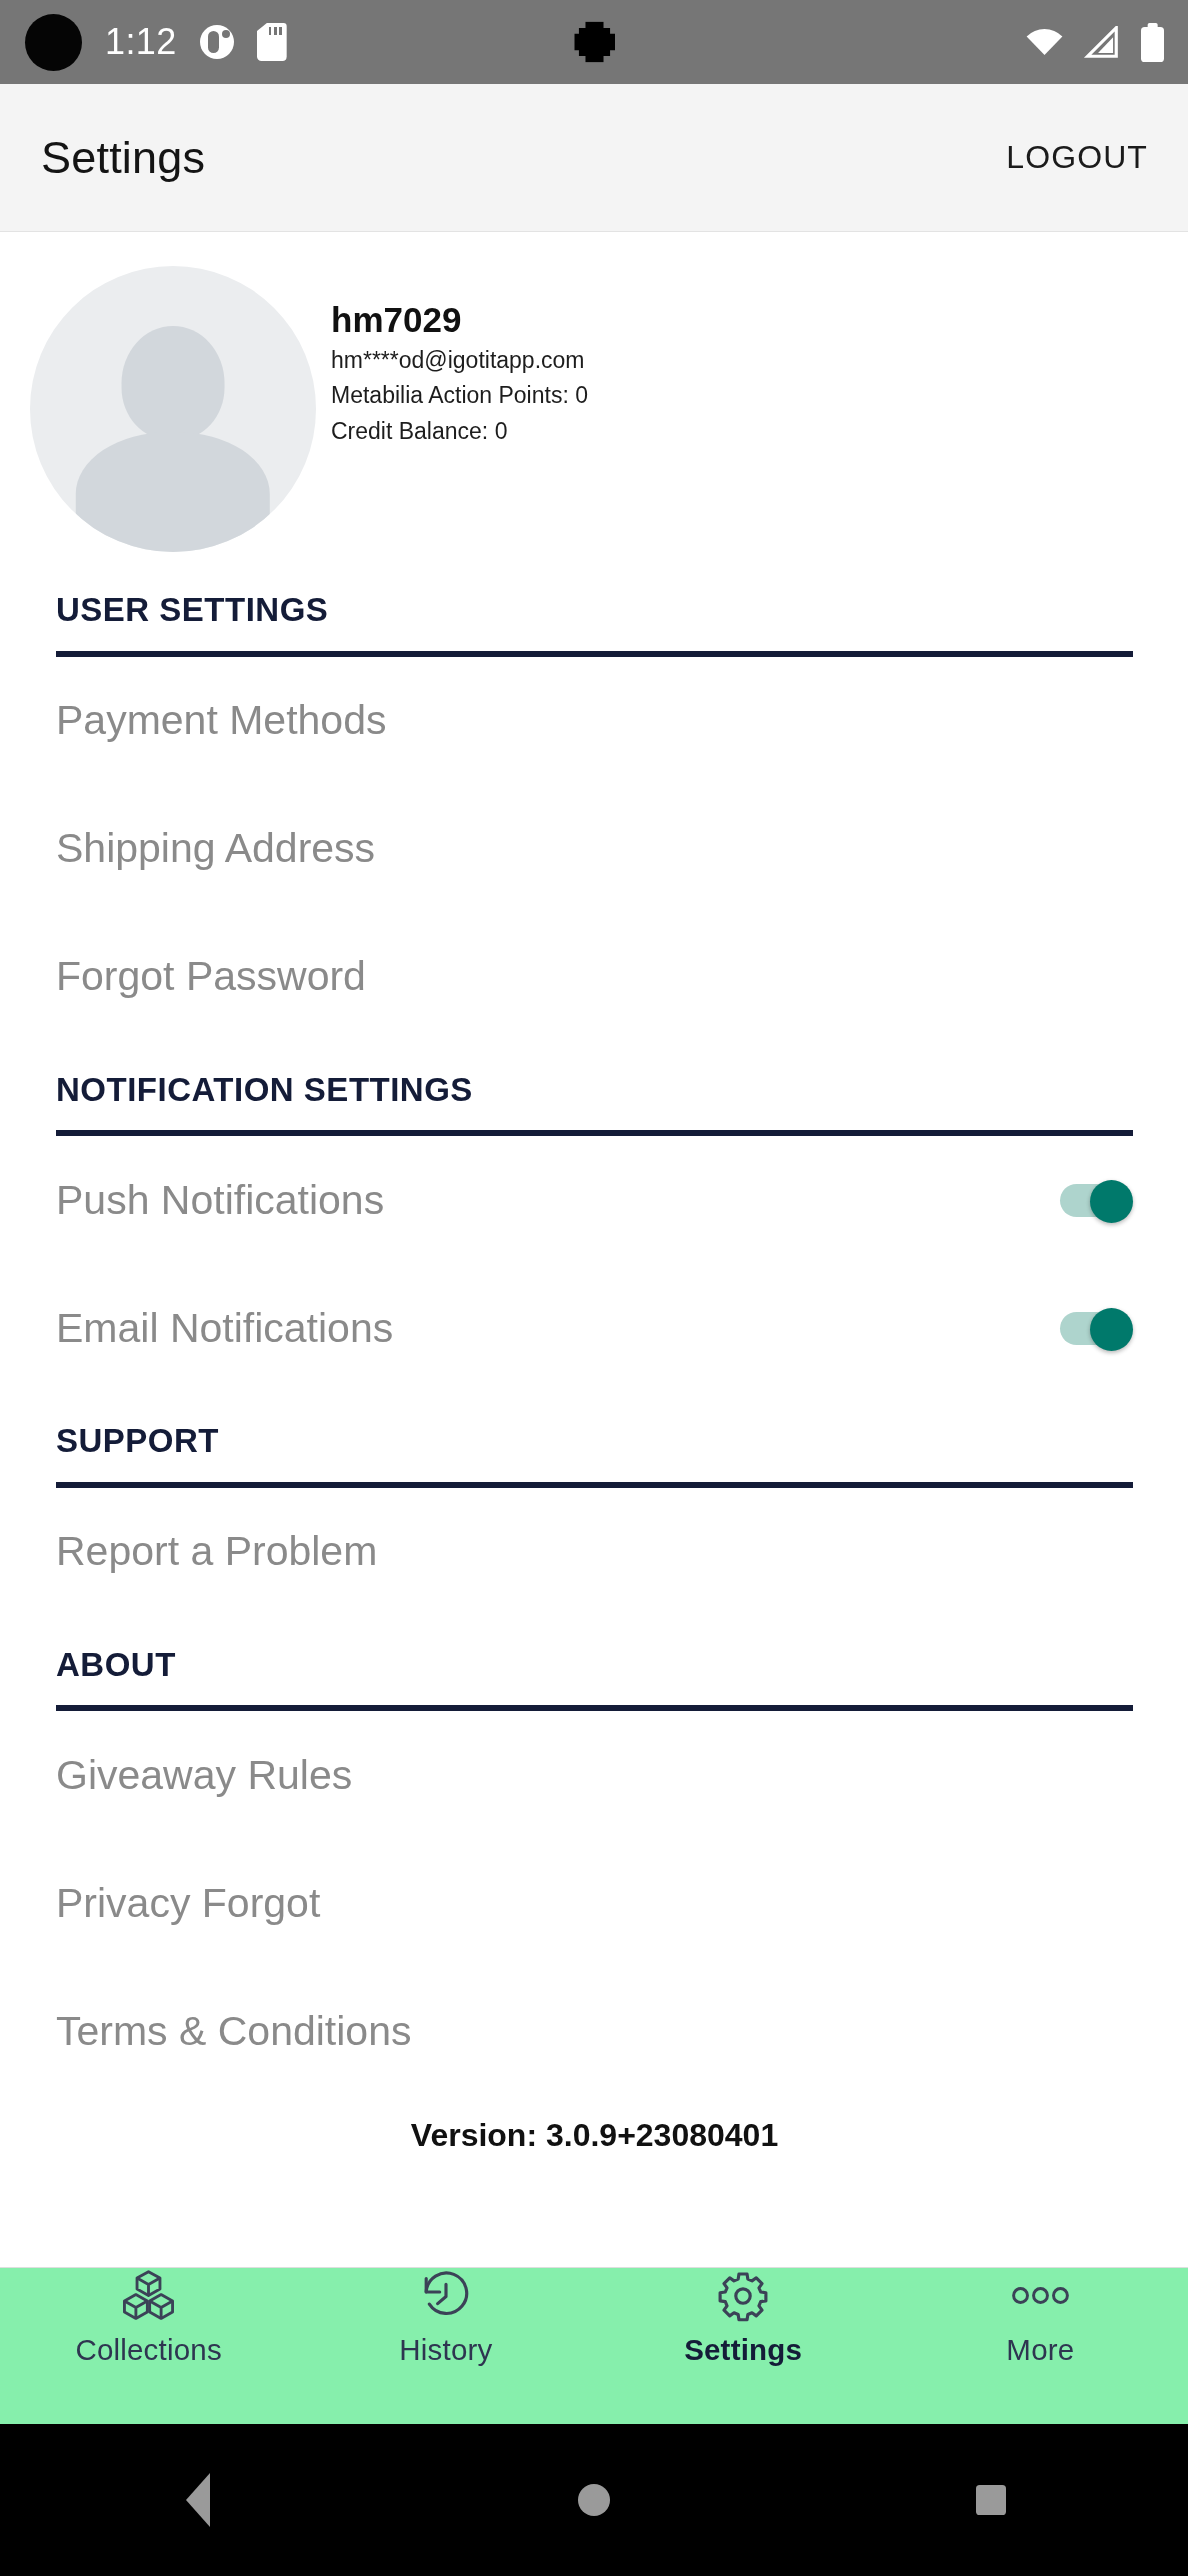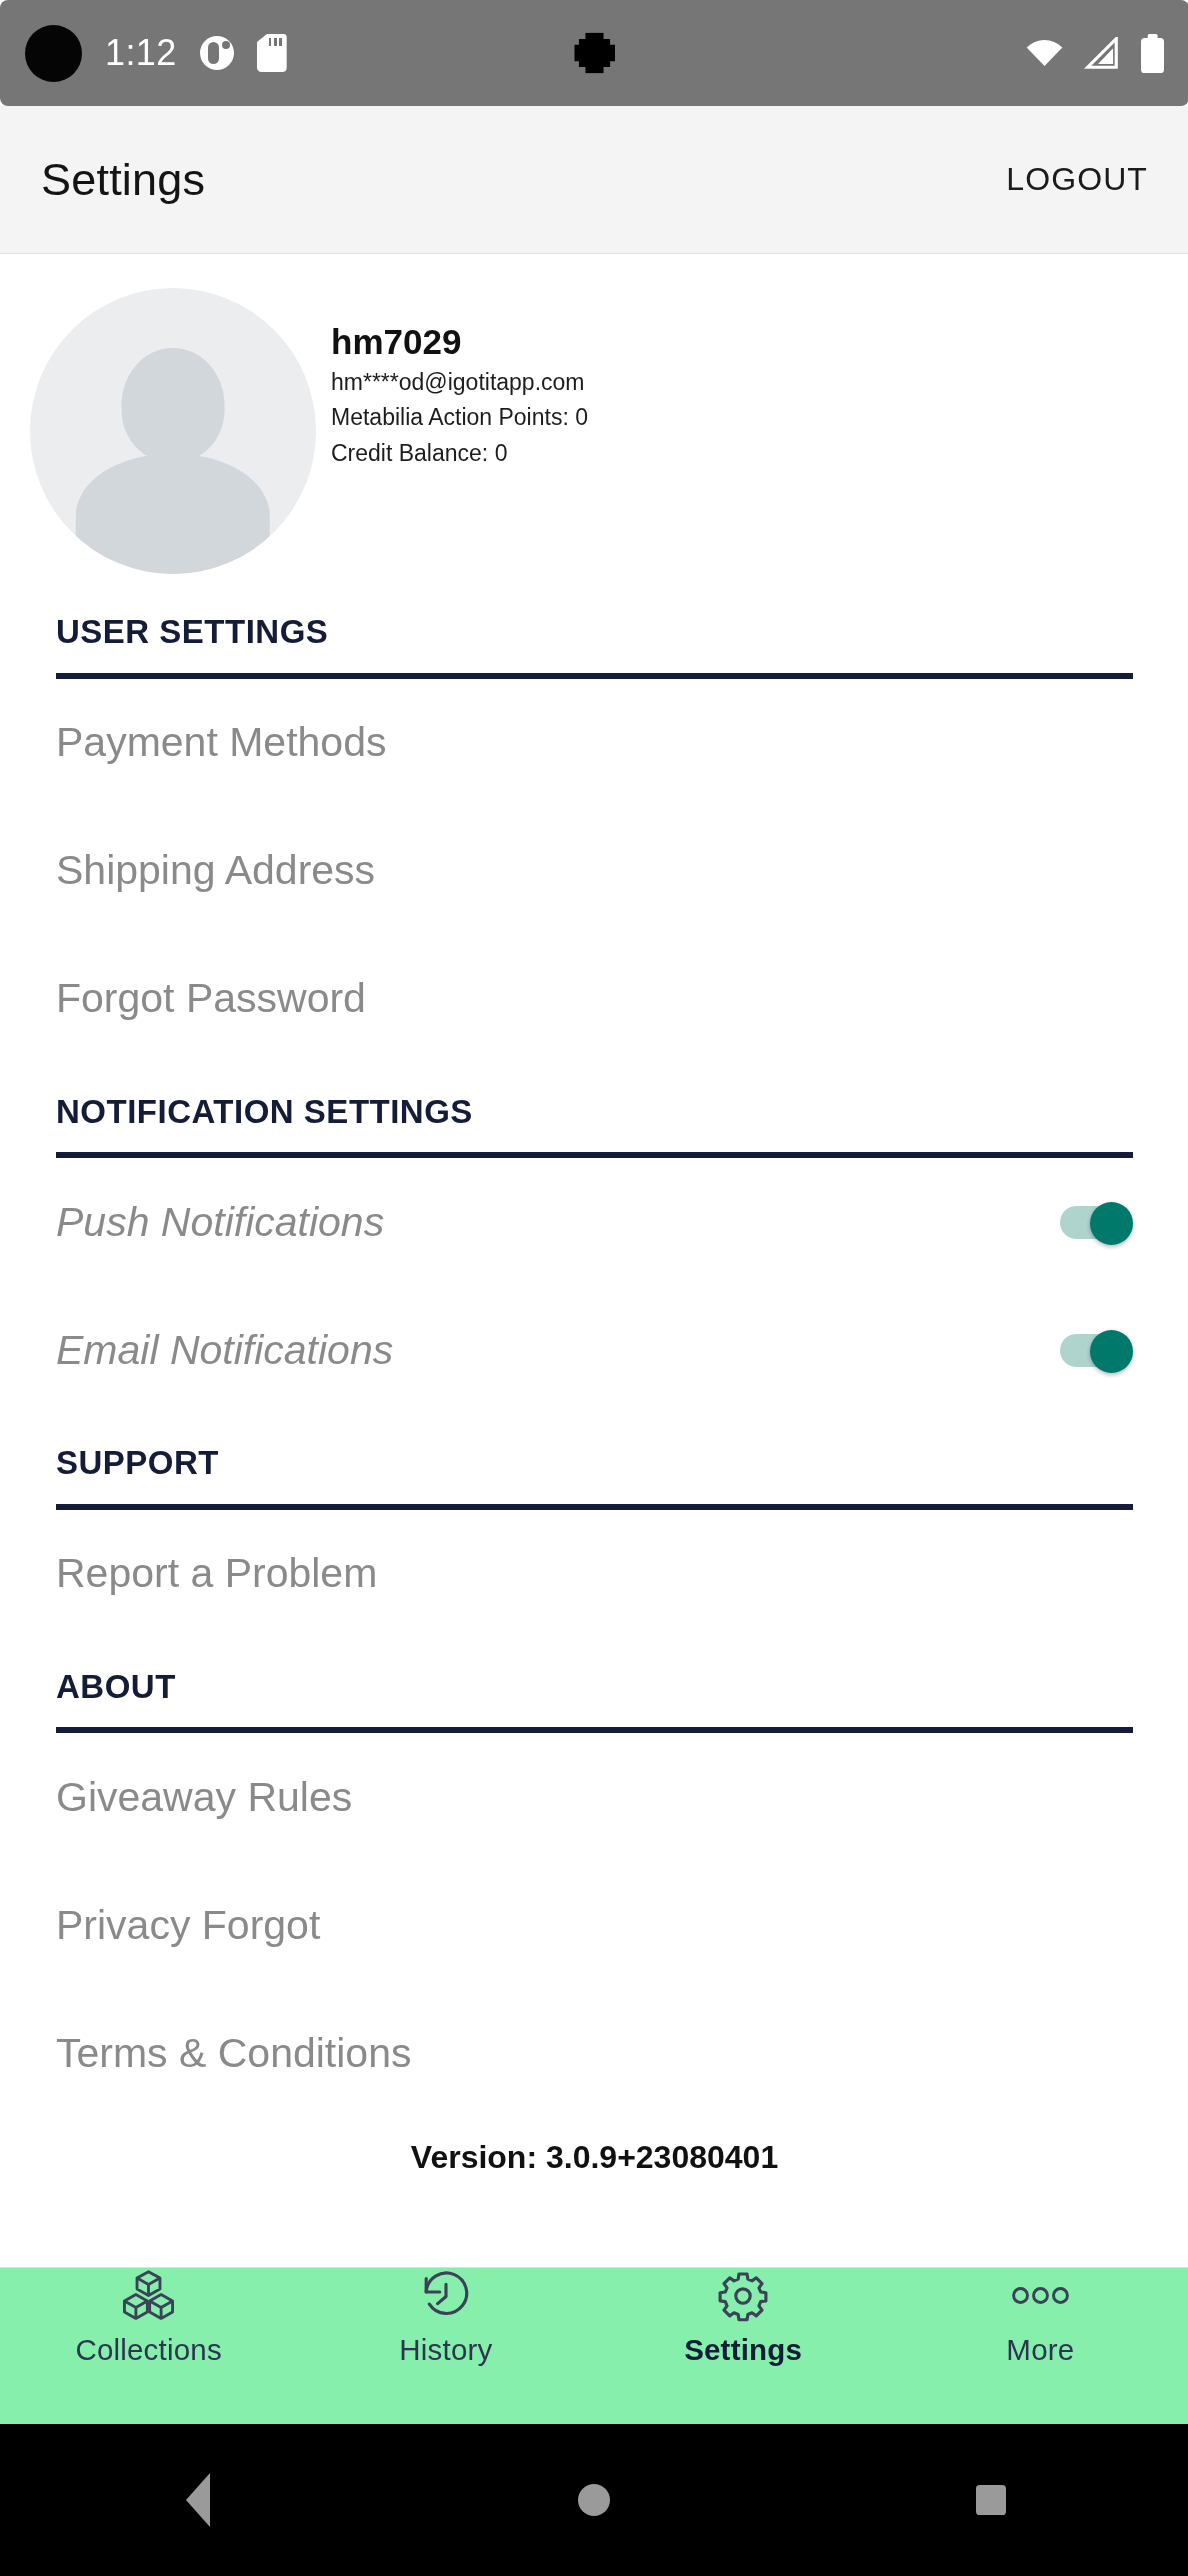--- a/index.html
+++ b/index.html
@@ -11,27 +11,26 @@
   }
   #screen {
     position:relative;
     width:1189px; height:2576px;
     background:#ffffff;
     display:flex; flex-direction:column;
   }
 
   
   .status-bar {
-    height:106px;
+    height:84px;
     background:#767676;
     display:flex; align-items:center;
     padding:0 25px;
     flex:0 0 auto;
     position:relative;
-    border-radius:8px;
   }
   .sb-left { display:flex; align-items:center; gap:23px; }
   .camera-dot {
     width:57px; height:57px; border-radius:50%;
     background:#050505;
   }
   .sb-time {
     color:#ffffff; font-size:36px; font-weight:400;
     letter-spacing:0.4px; line-height:1;
   }
@@ -167,21 +166,21 @@
   }
   .section-head.tight { margin-top:30px; }
 
   .menu-item {
     margin:0 56px;
     height:128px;
     display:flex; align-items:center;
     font-size:41px; font-weight:400; color:#8a8a8a;
     cursor:pointer;
   }
-  .menu-item.row-toggle { justify-content:space-between;font-style:italic; }
+  .menu-item.row-toggle { justify-content:space-between; }
 
   .toggle {
     width:73px; height:41px;
     position:relative; cursor:pointer;
     flex:0 0 auto;
   }
   .toggle .track {
     position:absolute; left:0; top:4.5px;
     width:61px; height:33px; border-radius:17px;
     background:#aed4cd;

